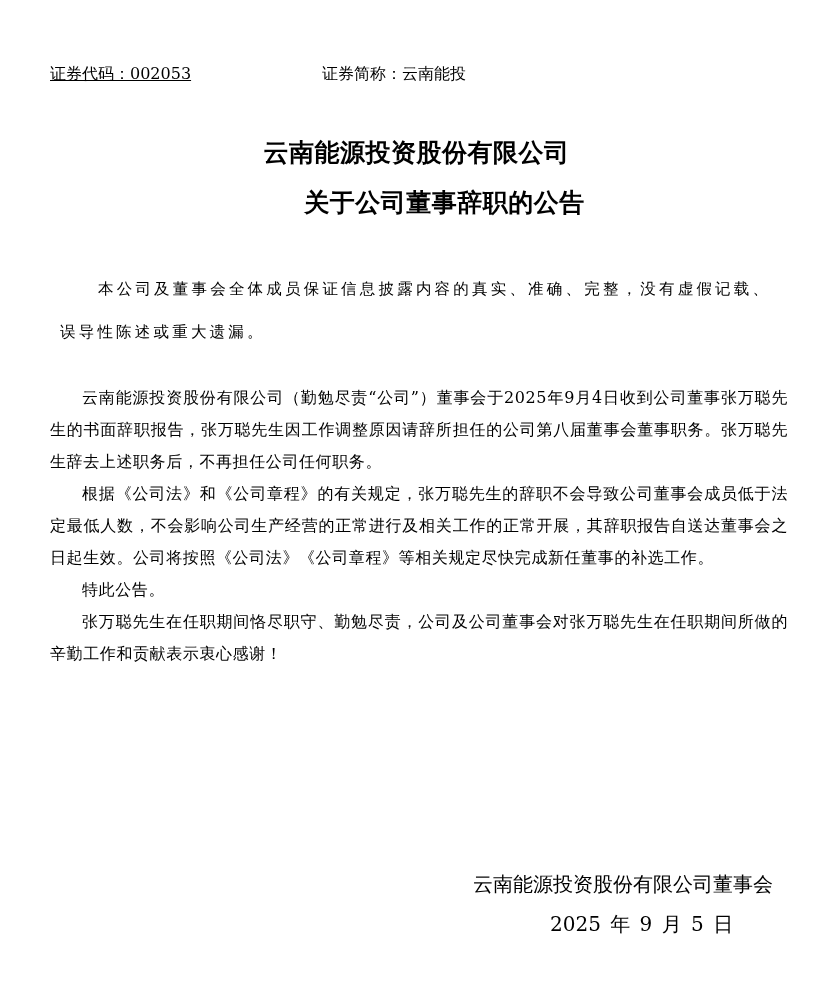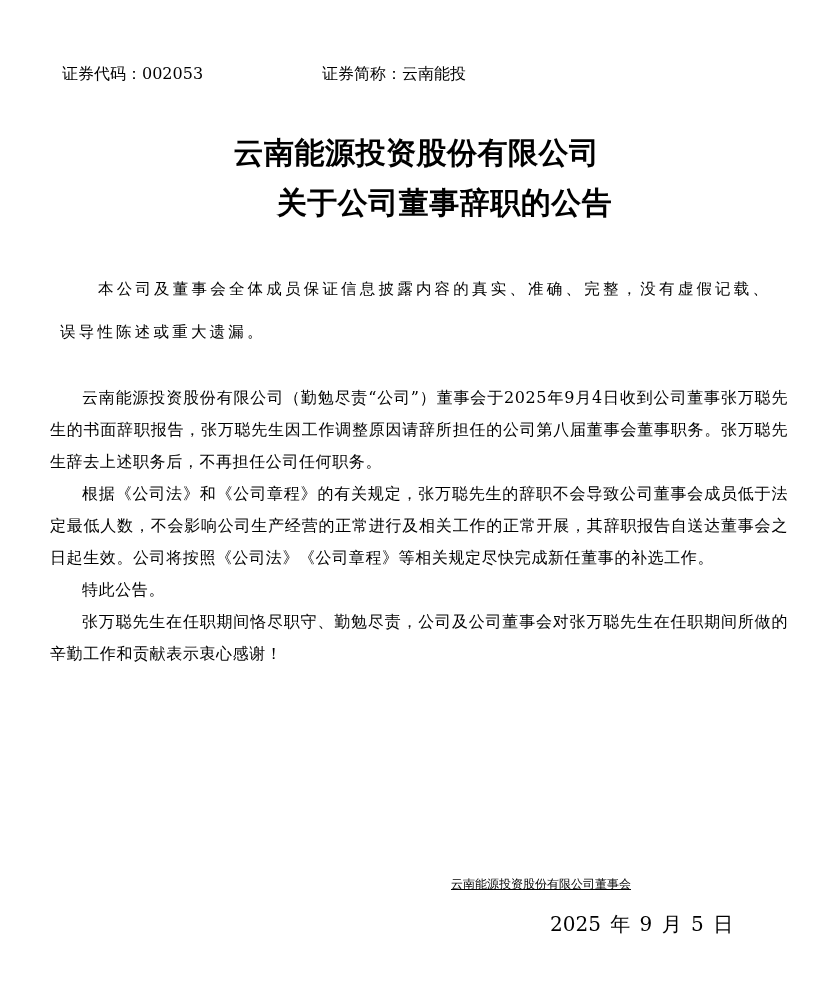--- a/index.html
+++ b/index.html
@@ -24,31 +24,31 @@
   .header-row {
     position: absolute;
     top: 62px;
     left: 50px;
     width: 735px;
     height: 24px;
     font-size: 16px;
     line-height: 24px;
   }
   .header-row span { position: absolute; white-space: nowrap; }
-  .hdr-code { left: 12px; }
+  .hdr-code { left: 0; text-decoration: underline; }
   .hdr-abbr { left: 272px; }
   .hdr-num { right: 4px; }
 
   .title {
     position: absolute;
     left: 0;
     width: 833px;
     text-align: center;
     font-weight: bold;
-    font-size: 30px;
+    font-size: 25px;
     line-height: 34px;
     letter-spacing: 0.5px;
   }
   .title-1 { top: 136px; }
   .title-2 { top: 186px; padding-left: 28px; }
 
   .disclaimer {
     position: absolute;
     left: 60px;
     top: 268px;
@@ -72,25 +72,24 @@
   .body p {
     margin: 0;
     text-indent: 32px;
     text-align: justify;
     letter-spacing: 0.6px;
   }
 
   .signature {
     position: absolute;
     top: 872px;
-    left: 451px;
-    font-size: 12px;
+    left: 473px;
+    font-size: 20px;
     line-height: 24px;
     white-space: nowrap;
-    text-decoration: underline;
   }
   .sig-date {
     position: absolute;
     top: 912px;
     left: 550px;
     font-size: 20px;
     line-height: 24px;
     white-space: nowrap;
     word-spacing: 3px;
   }

